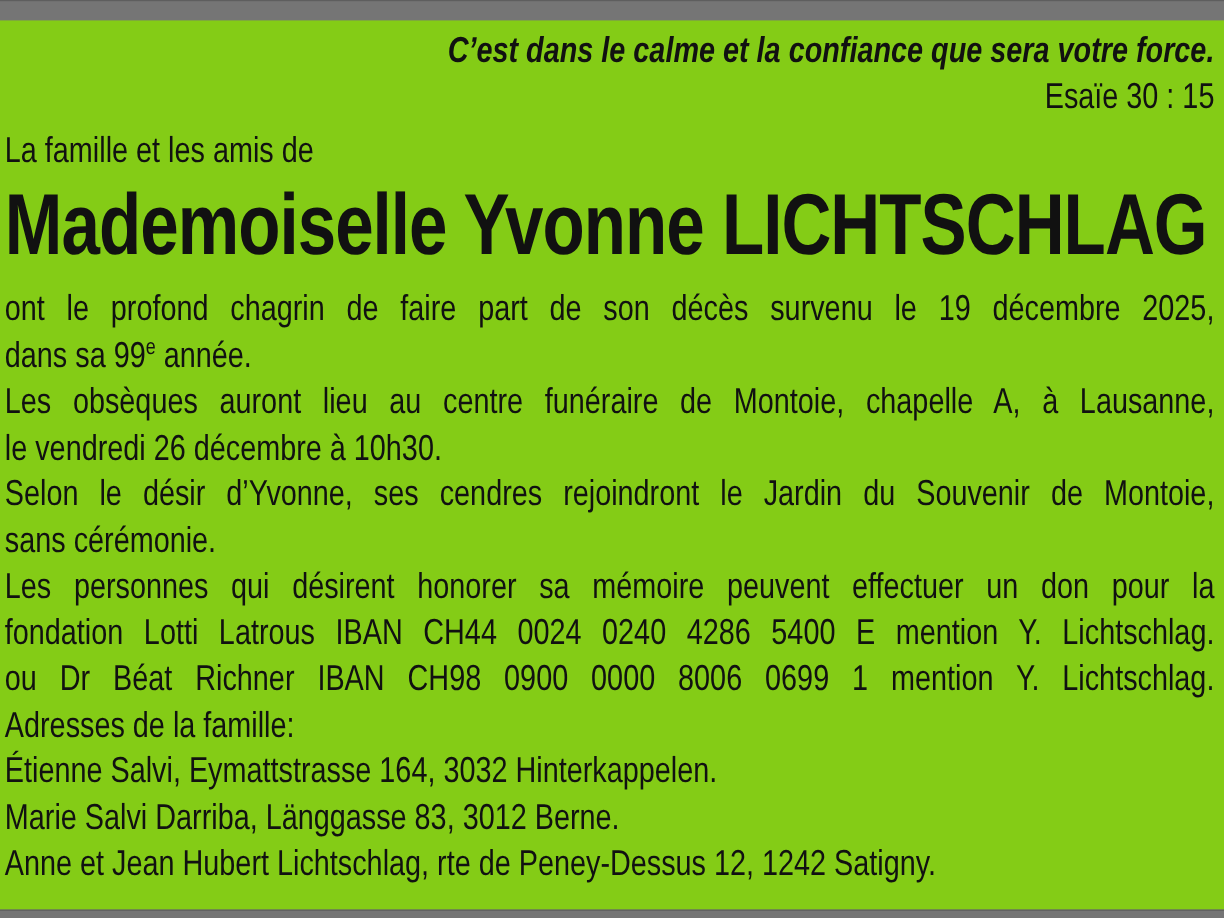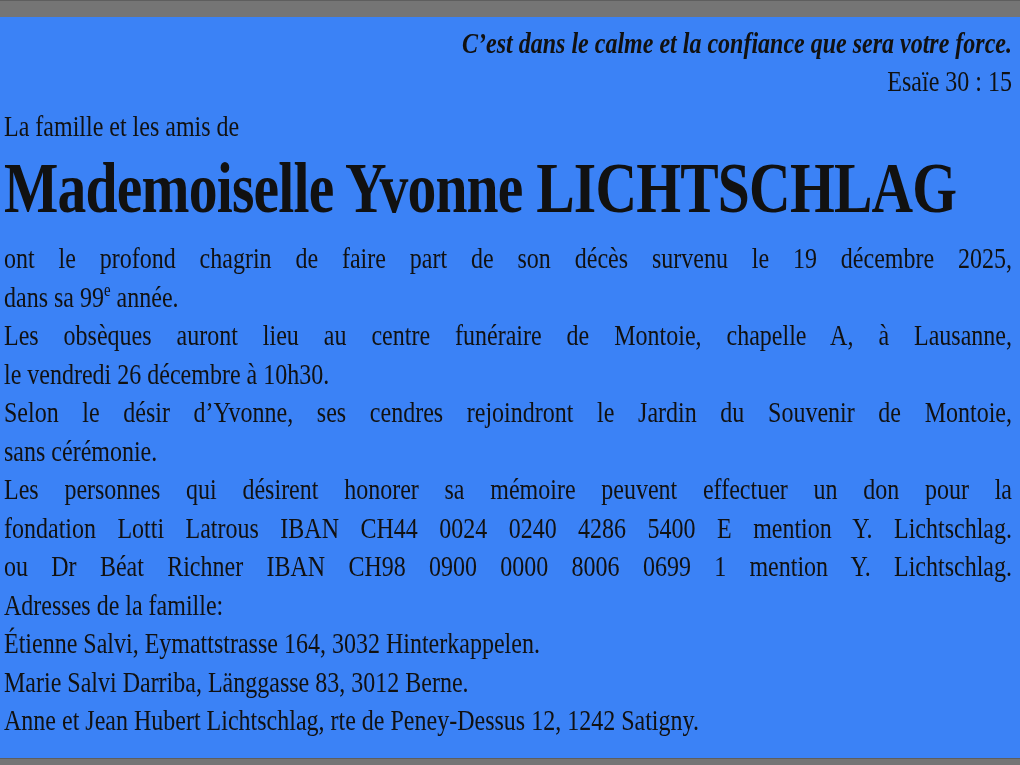--- a/index.html
+++ b/index.html
@@ -4,23 +4,23 @@
 <style>
   html, body {
     margin: 0;
     padding: 0;
     background: #ffffff;
   }
   .page {
     position: relative;
     width: 1020px;
     height: 765px;
-    background: #3b82f6;
+    background: #84cc16;
     overflow: hidden;
-    font-family: Liberation Serif, serif;
+    font-family: Liberation Sans, sans-serif;
     color: #111111;
   }
   .rule {
     position: absolute;
     left: 0;
     width: 100%;
     background: #757575;
   }
   .rule-top {
     top: 0;

